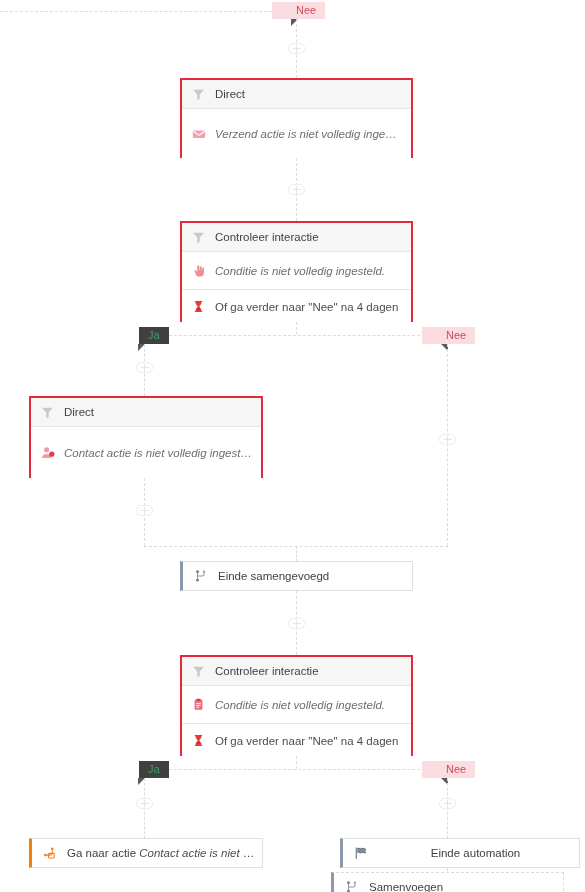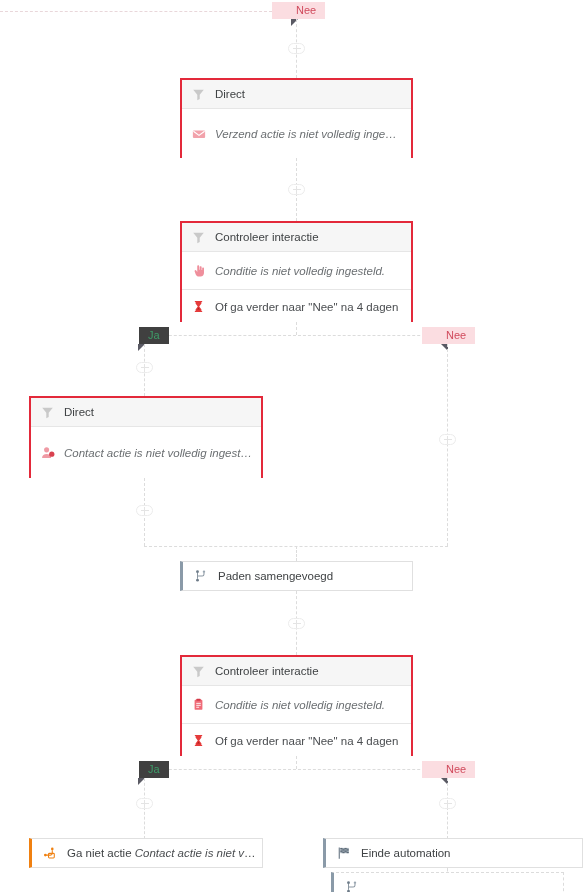--- a/index.html
+++ b/index.html
@@ -272,21 +272,21 @@
   <div class="node simple accent-blue" style="left:180px; top:561px; width:233px;">
     <span class="ico">
       <svg width="14" height="14" viewBox="0 0 16 16">
         <circle cx="4" cy="3" r="1.6" fill="#6d7b88"></circle>
         <circle cx="11.4" cy="3" r="1.4" fill="#9aa6b1"></circle>
         <circle cx="4" cy="12.8" r="1.6" fill="#6d7b88"></circle>
         <path d="M4 4.6v6.6" stroke="#8a96a1" stroke-width="1.2" fill="none"></path>
         <path d="M4 8h5.4c1.1 0 2-.9 2-2V4.4" stroke="#8a96a1" stroke-width="1.2" fill="none"></path>
       </svg>
     </span>
-    <span class="stext">Paden samengevoegd</span>
+    <span class="stext">Einde samengevoegd</span>
   </div>
 
   <div class="vline" style="left:296px; top:591px; height:64px;"></div>
   <div class="add-node" style="left:296px; top:618px;"></div>
 
   <div class="node error" style="left:180px; top:655px; width:233px; height:101px;">
     <div class="node-head">
       <span class="ico">
         <svg width="13" height="13" viewBox="0 0 16 16">
           <path d="M1.5 2.2h13l-5 6v5.2l-3 1.6V8.2z" fill="#c9c9c9"></path>
@@ -336,25 +336,25 @@
   <div class="node simple accent-orange" style="left:29px; top:838px; width:234px;">
     <span class="ico">
       <svg width="14" height="14" viewBox="0 0 16 16">
         <circle cx="10.6" cy="3.3" r="1.5" fill="#f08010"></circle>
         <circle cx="2.6" cy="10.4" r="1.5" fill="#f08010"></circle>
         <path d="M10.6 4.8v3.4c0 1.2-1 2.2-2.2 2.2H3.4" stroke="#f08010" stroke-width="1.2" fill="none"></path>
         <rect x="6.3" y="8.4" width="6.6" height="5.3" rx="1" fill="none" stroke="#f08010" stroke-width="1.2"></rect>
       </svg>
     </span>
     <span class="stext">
-      <span>Ga niet actie </span><em>Contact actie is niet volled</em>
-    </span>
-  </div>
-
-  <div class="node simple accent-blue" style="left:323px; top:838px; width:260px;">
+      <span>Ga naar actie </span><em>Contact actie is niet volled</em>
+    </span>
+  </div>
+
+  <div class="node simple accent-blue" style="left:340px; top:838px; width:240px;text-align:center;">
     <span class="ico">
       <svg width="14" height="14" viewBox="0 0 16 16">
         <path d="M2.6 1.6v13" stroke="#6d7b88" stroke-width="1.3" fill="none"></path>
         <rect x="3.8" y="2.2" width="9.6" height="6" fill="#9aa6b1"></rect>
         <rect x="3.8" y="2.2" width="2.4" height="1.5" fill="#5d6b77"></rect>
         <rect x="8.6" y="2.2" width="2.4" height="1.5" fill="#5d6b77"></rect>
         <rect x="6.2" y="3.7" width="2.4" height="1.5" fill="#5d6b77"></rect>
         <rect x="11" y="3.7" width="2.4" height="1.5" fill="#5d6b77"></rect>
         <rect x="3.8" y="5.2" width="2.4" height="1.5" fill="#5d6b77"></rect>
         <rect x="8.6" y="5.2" width="2.4" height="1.5" fill="#5d6b77"></rect>
@@ -370,15 +370,16 @@
   <div class="node simple accent-blue" style="left:331px; top:872px; width:233px; border-style:dashed; border-color:#dcdcdc;">
     <span class="ico">
       <svg width="14" height="14" viewBox="0 0 16 16">
         <circle cx="4" cy="3" r="1.6" fill="#6d7b88"></circle>
         <circle cx="11.4" cy="3" r="1.4" fill="#9aa6b1"></circle>
         <circle cx="4" cy="12.8" r="1.6" fill="#6d7b88"></circle>
         <path d="M4 4.6v6.6" stroke="#8a96a1" stroke-width="1.2" fill="none"></path>
         <path d="M4 8h5.4c1.1 0 2-.9 2-2V4.4" stroke="#8a96a1" stroke-width="1.2" fill="none"></path>
       </svg>
     </span>
+    <span class="stext">Samenvoegen</span>
   </div>
 
 </div>
 
 </body></html>

